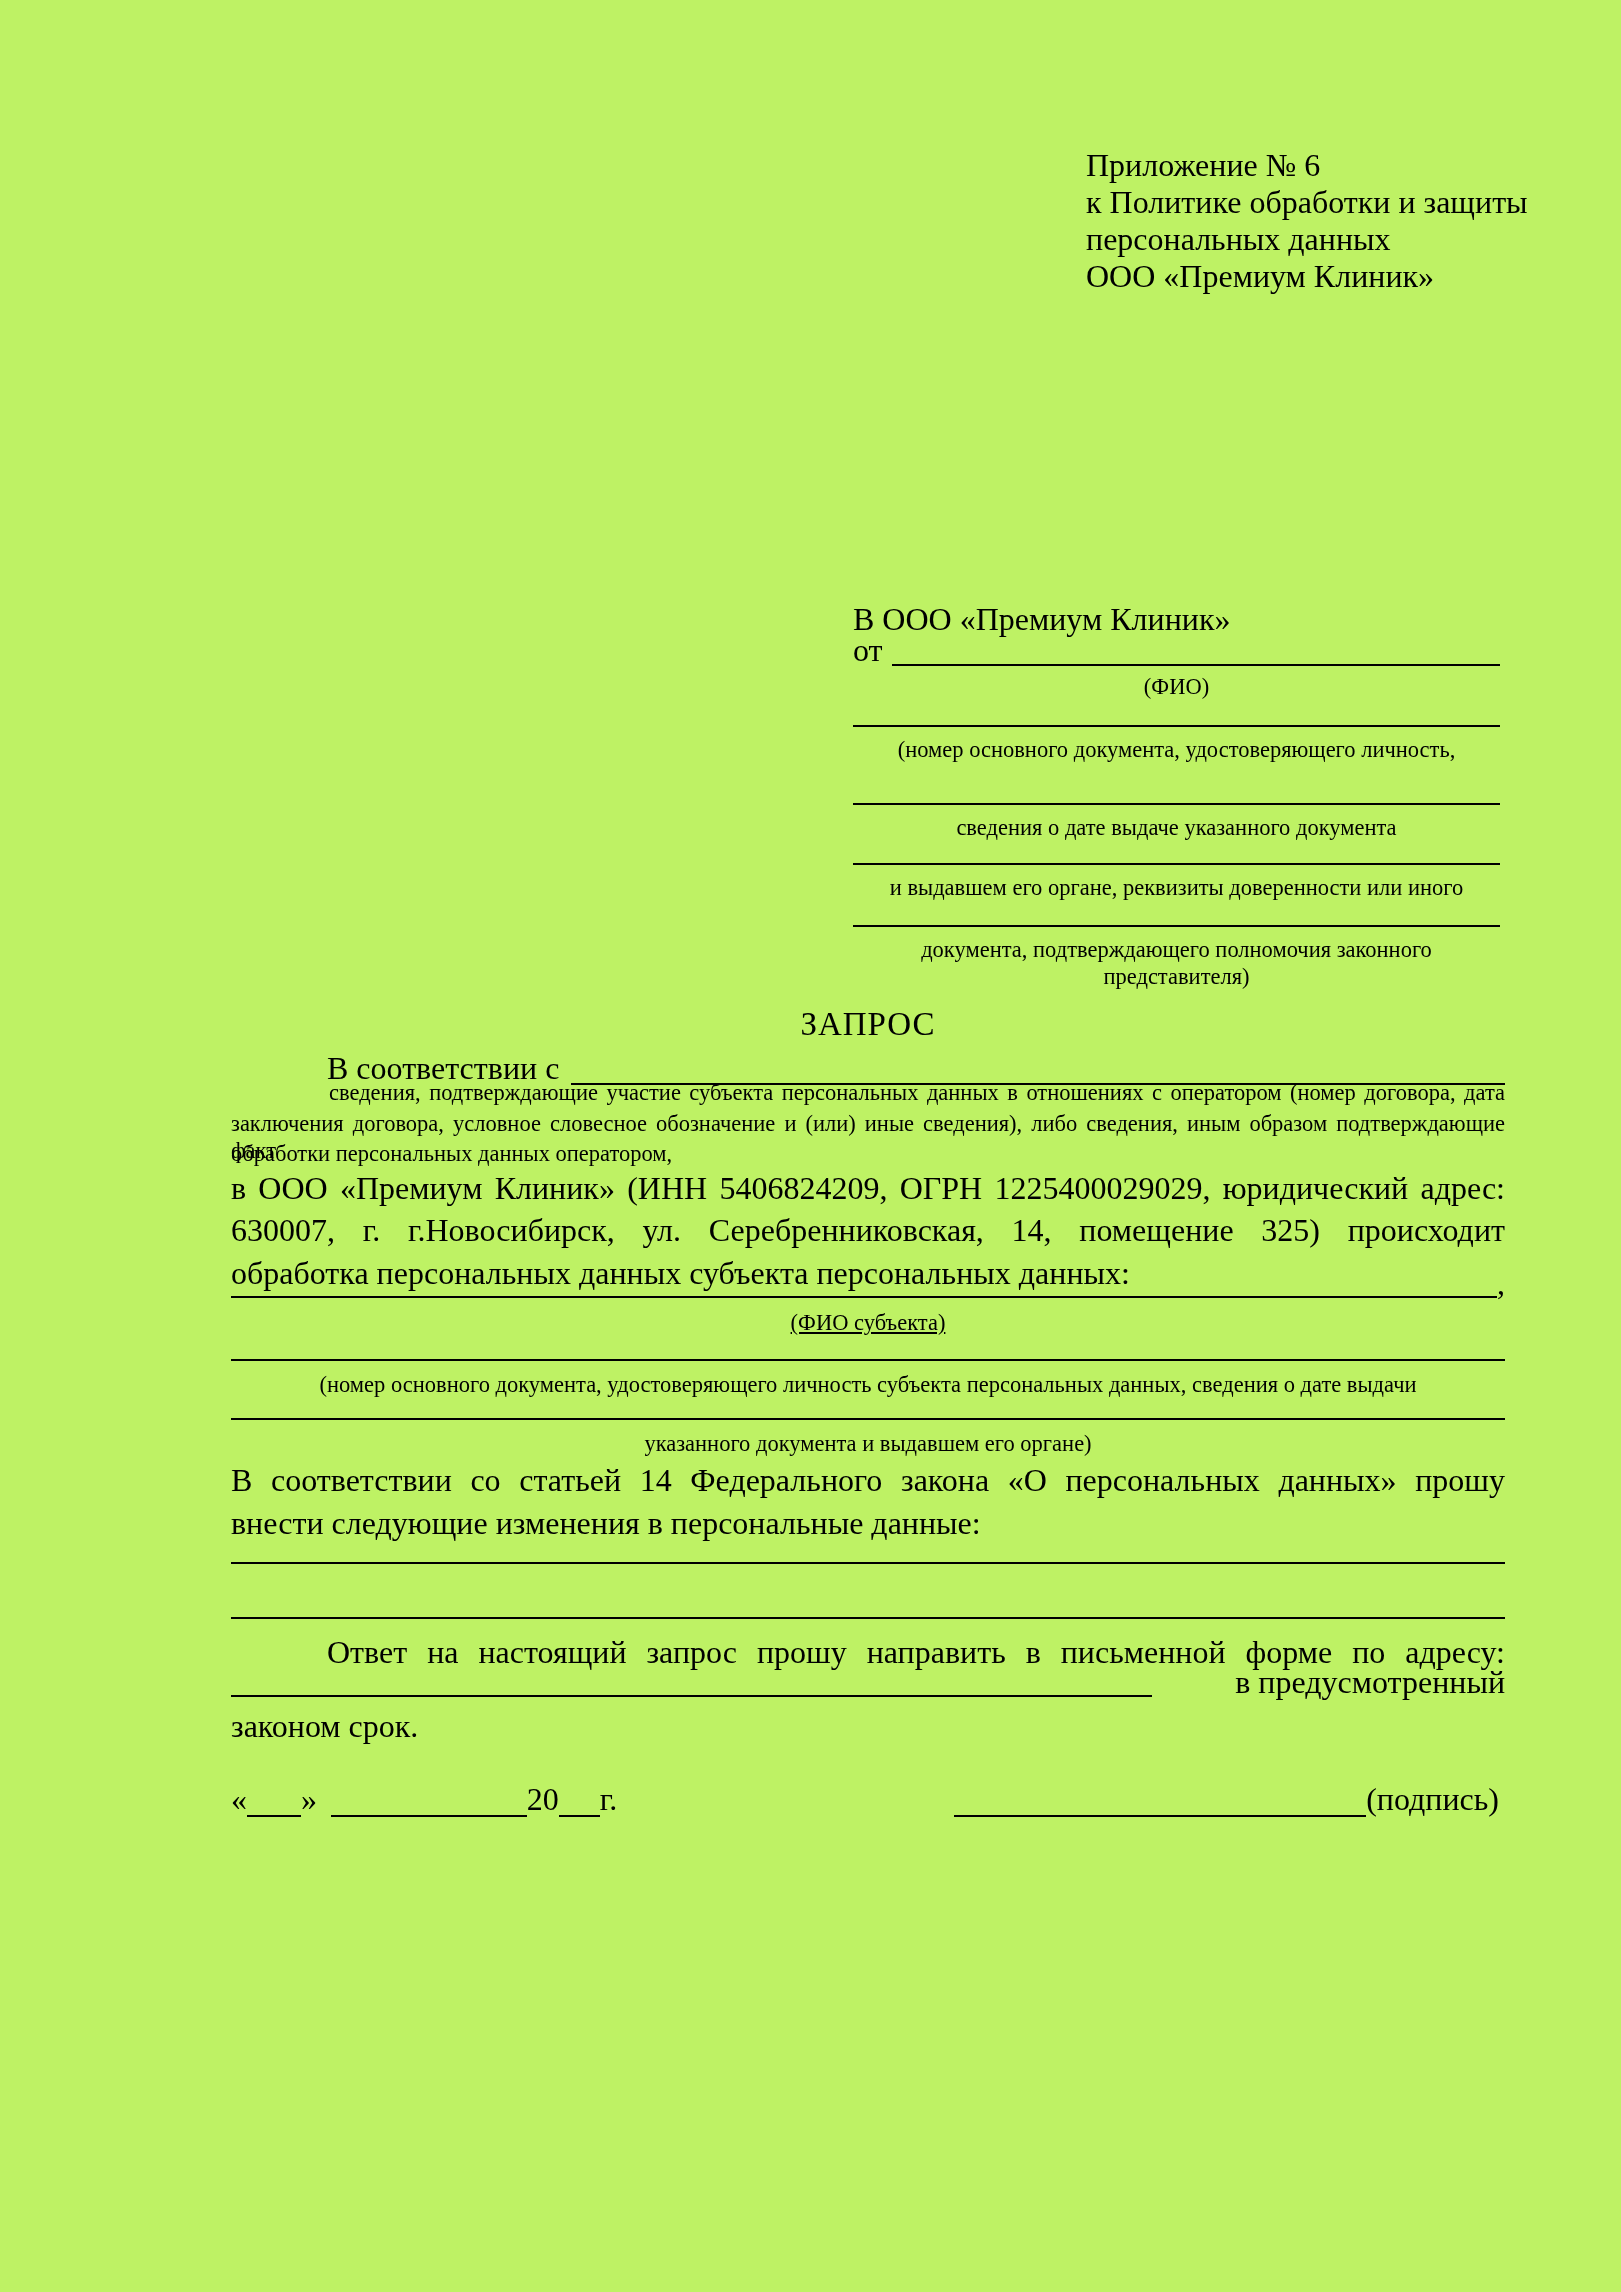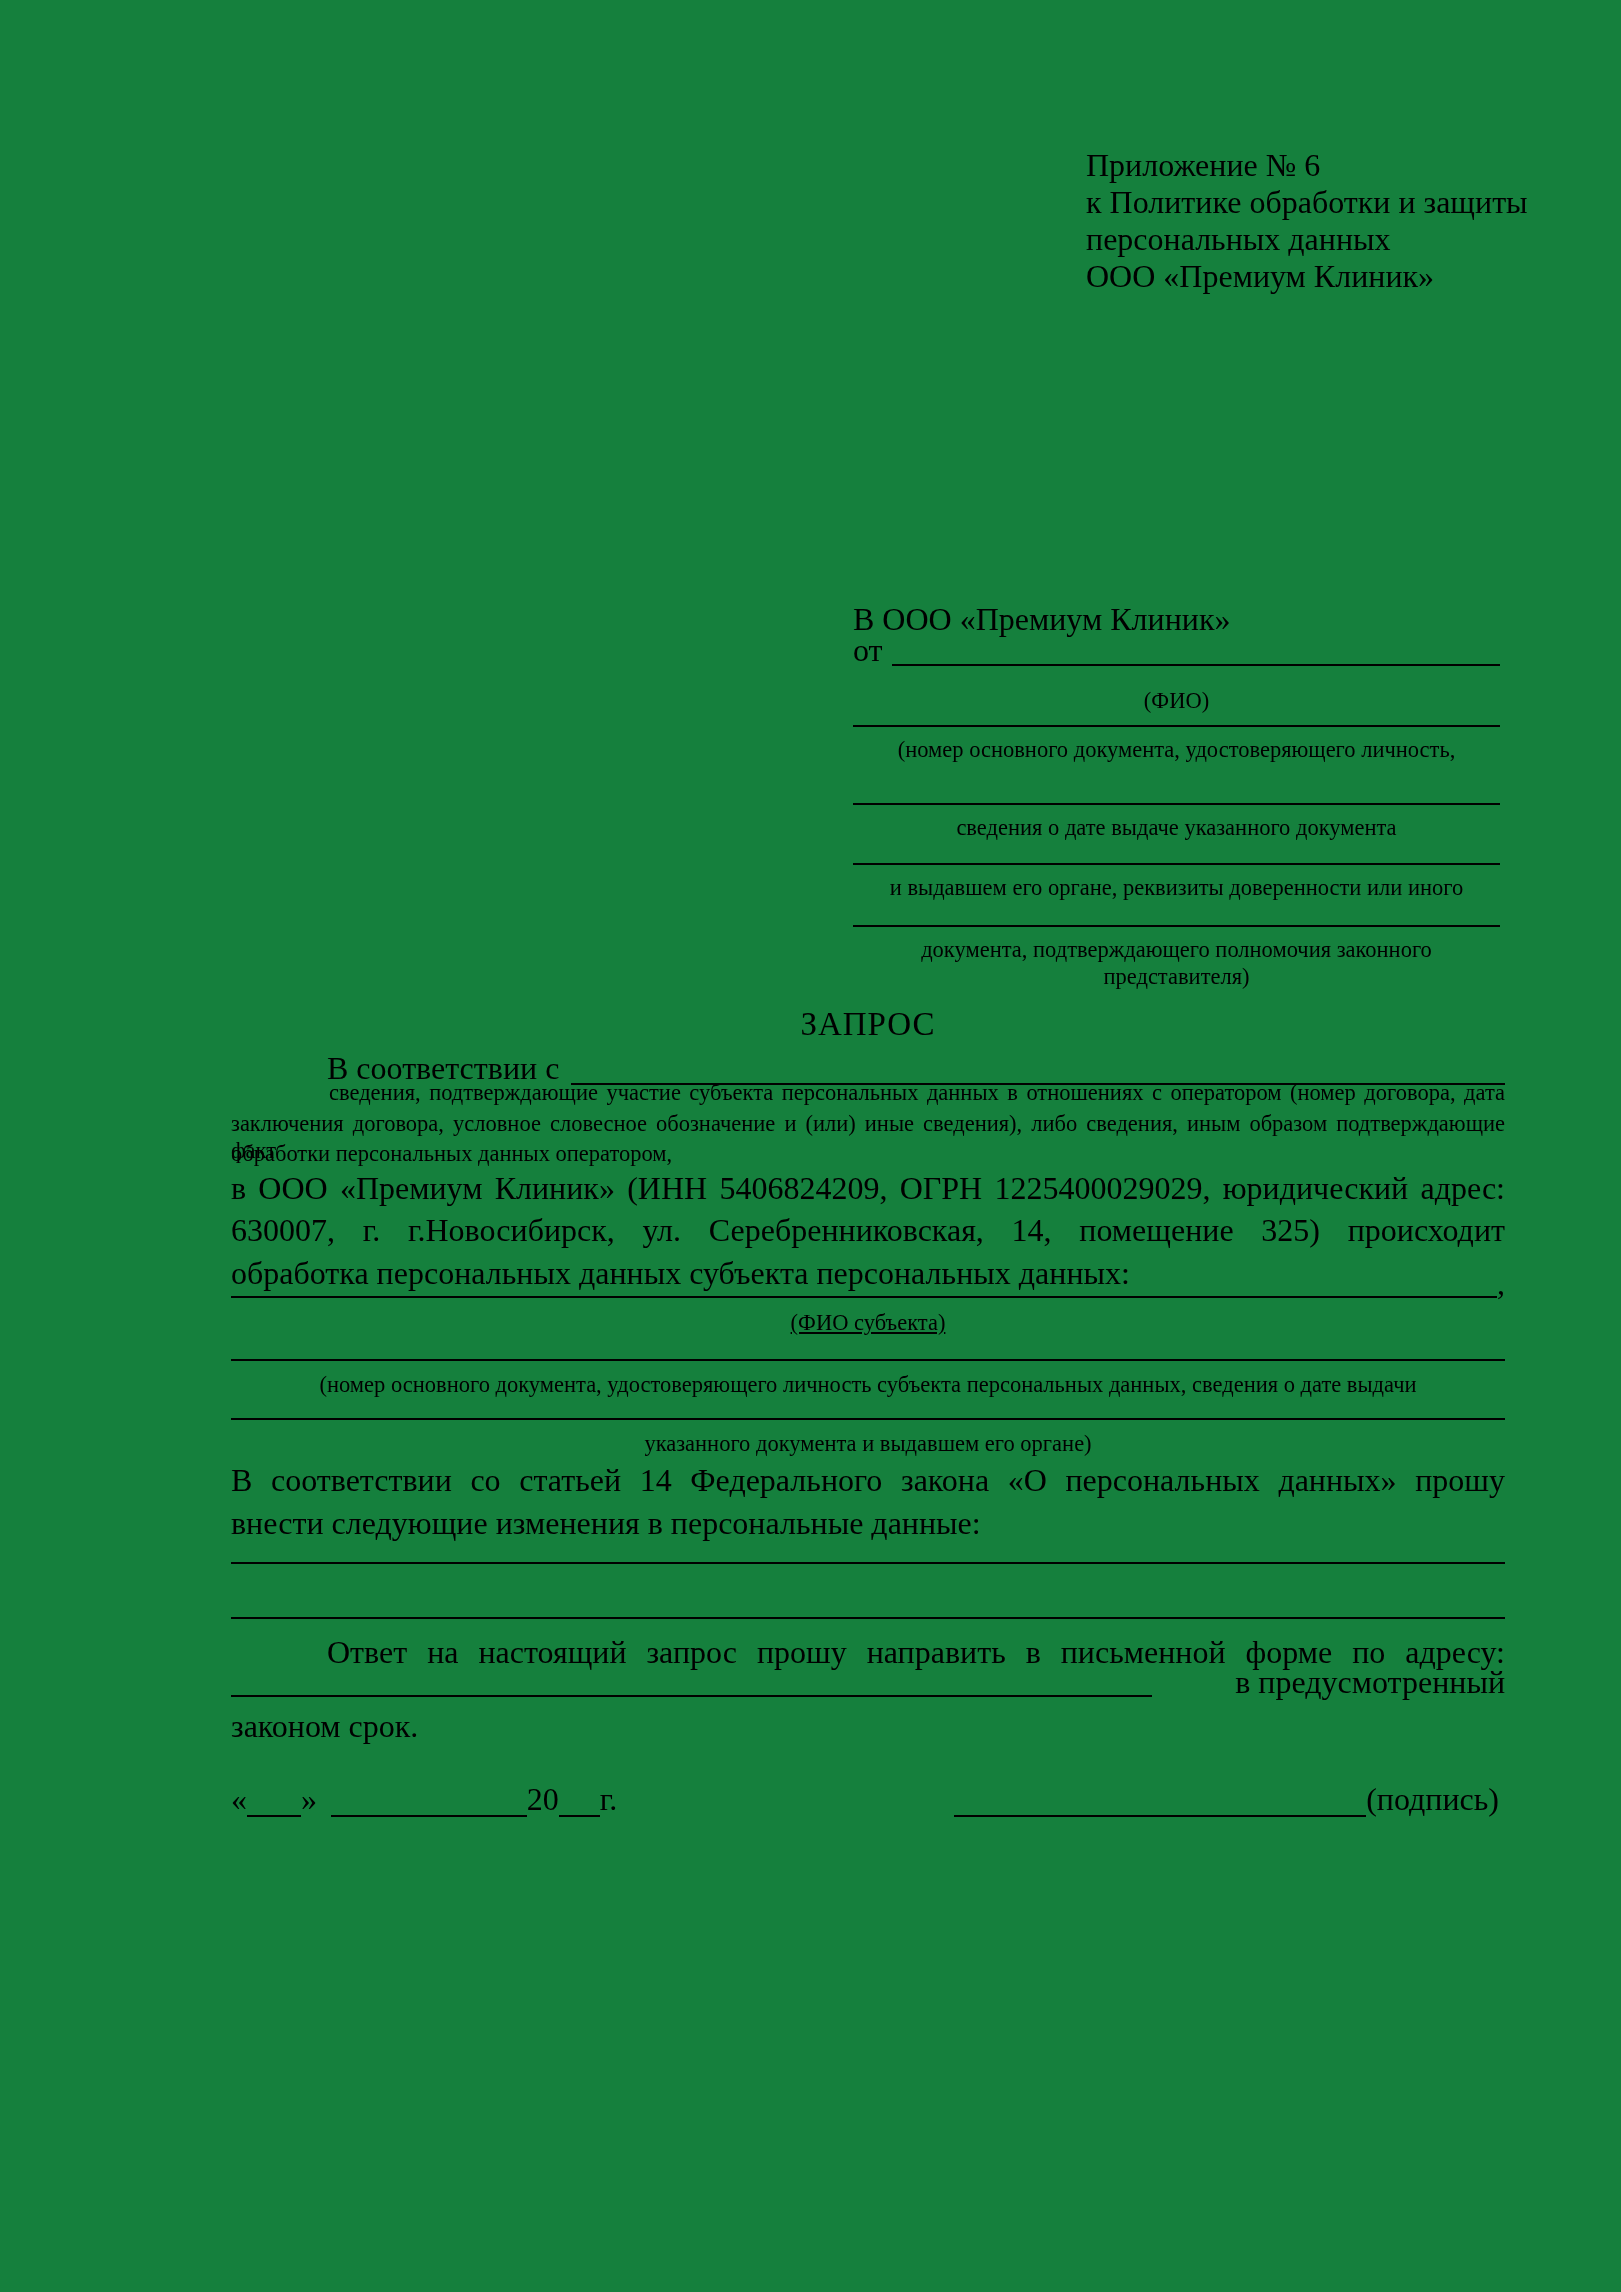--- a/index.html
+++ b/index.html
@@ -1,38 +1,38 @@
 <!DOCTYPE html>
 <html lang="ru"><head>
 <meta charset="utf-8">
 <style>
   html,body{margin:0;padding:0;background:#ffffff;}
   .page{
     position:relative;
     width:1621px;height:2293px;
-    background:#15803d;
+    background:#bef264;
     color:#000;
     font-family:"Liberation Serif","DejaVu Serif",serif;
     overflow:hidden;
   }
   .abs{position:absolute;}
   .body-text{font-size:32px;line-height:39px;}
   .small-text{font-size:22.5px;line-height:27.4px;}
   .center{text-align:center;}
   .just{text-align:justify;text-align-last:justify;}
   .content-w{left:231px;width:1274px;}
   .addr-w{left:853px;width:647px;}
 
   .appendix{left:1086px;top:147px;font-size:32px;line-height:37px;}
   .doc-title{left:231px;width:1274px;top:395px;font-size:37px;line-height:48px;font-weight:bold;text-align:center;}
 
   .addr-to{top:600px;font-size:32px;}
   .addr-from{top:635px;height:31px;display:flex;align-items:flex-end;font-size:32px;line-height:31px;}
   .addr-from .fill-line{flex:1;border-bottom:2.9px solid #000;height:29px;margin-left:9.8px;}
-  .addr-fio-cap{top:687px;}
+  .addr-fio-cap{top:673px;}
 
   .hr{height:0;border-bottom:2.9px solid #000;}
   .u-addr0{top:725px;} .c-addr0{top:736px;}
   .u-addr1{top:803px;} .c-addr1{top:814px;}
   .u-addr2{top:863px;} .c-addr2{top:848px;margin-top:26px;}
   .u-addr3{top:925px;} .c-addr3{top:936px;}
 
   .zapros{top:1006px;font-size:33px;letter-spacing:1px;}
 
   .according-row{top:1039px;height:34px;display:flex;align-items:flex-end;font-size:32px;line-height:34px;margin-top:12px;}

